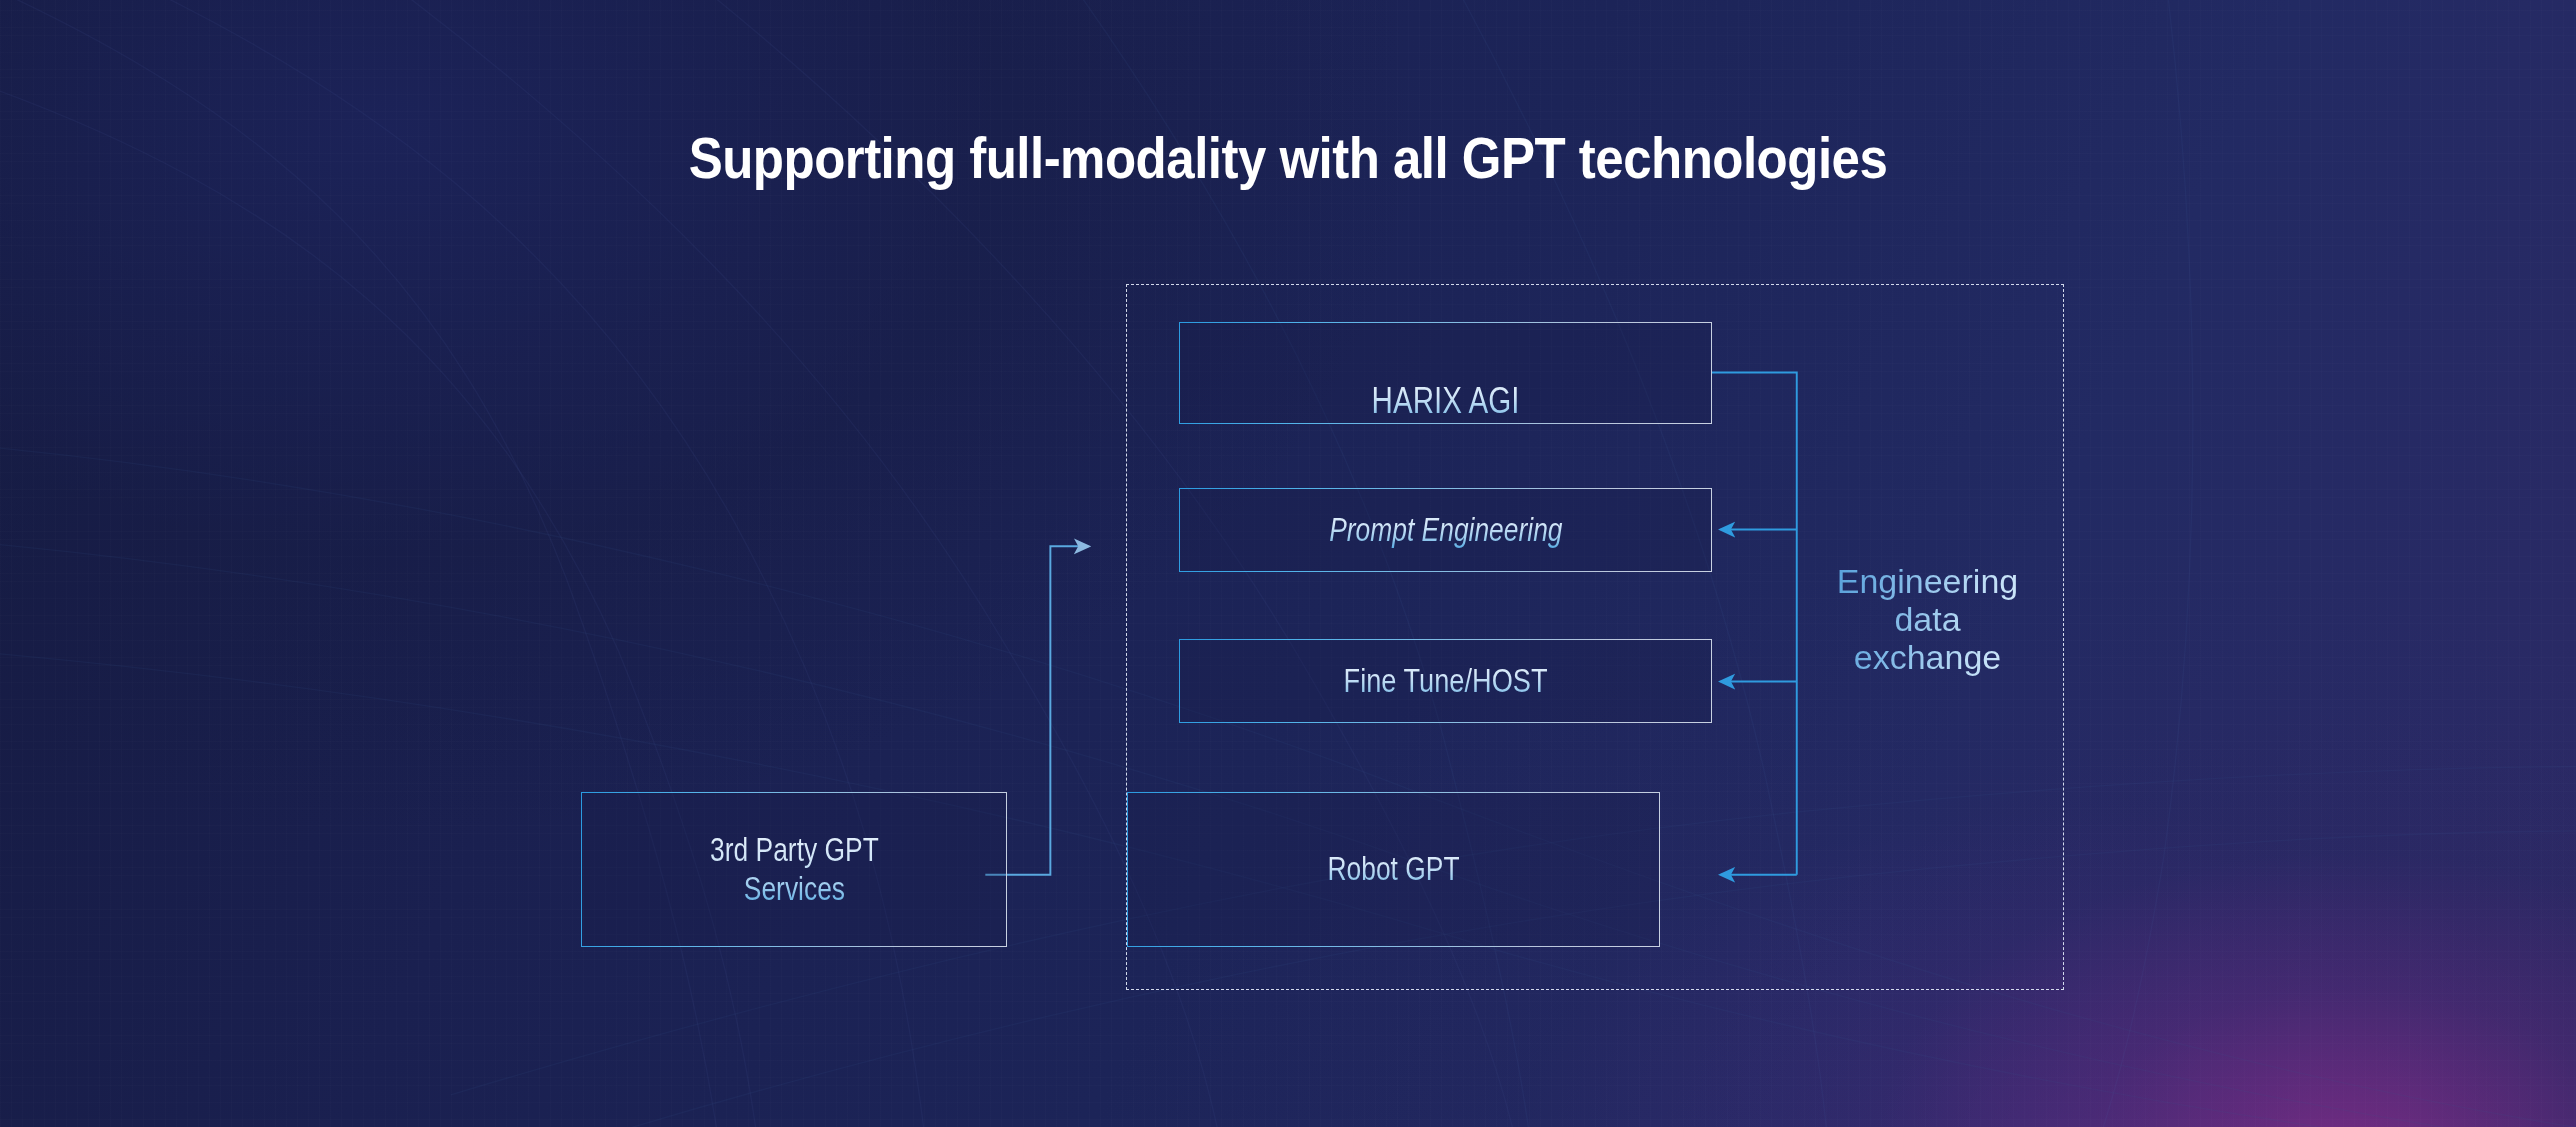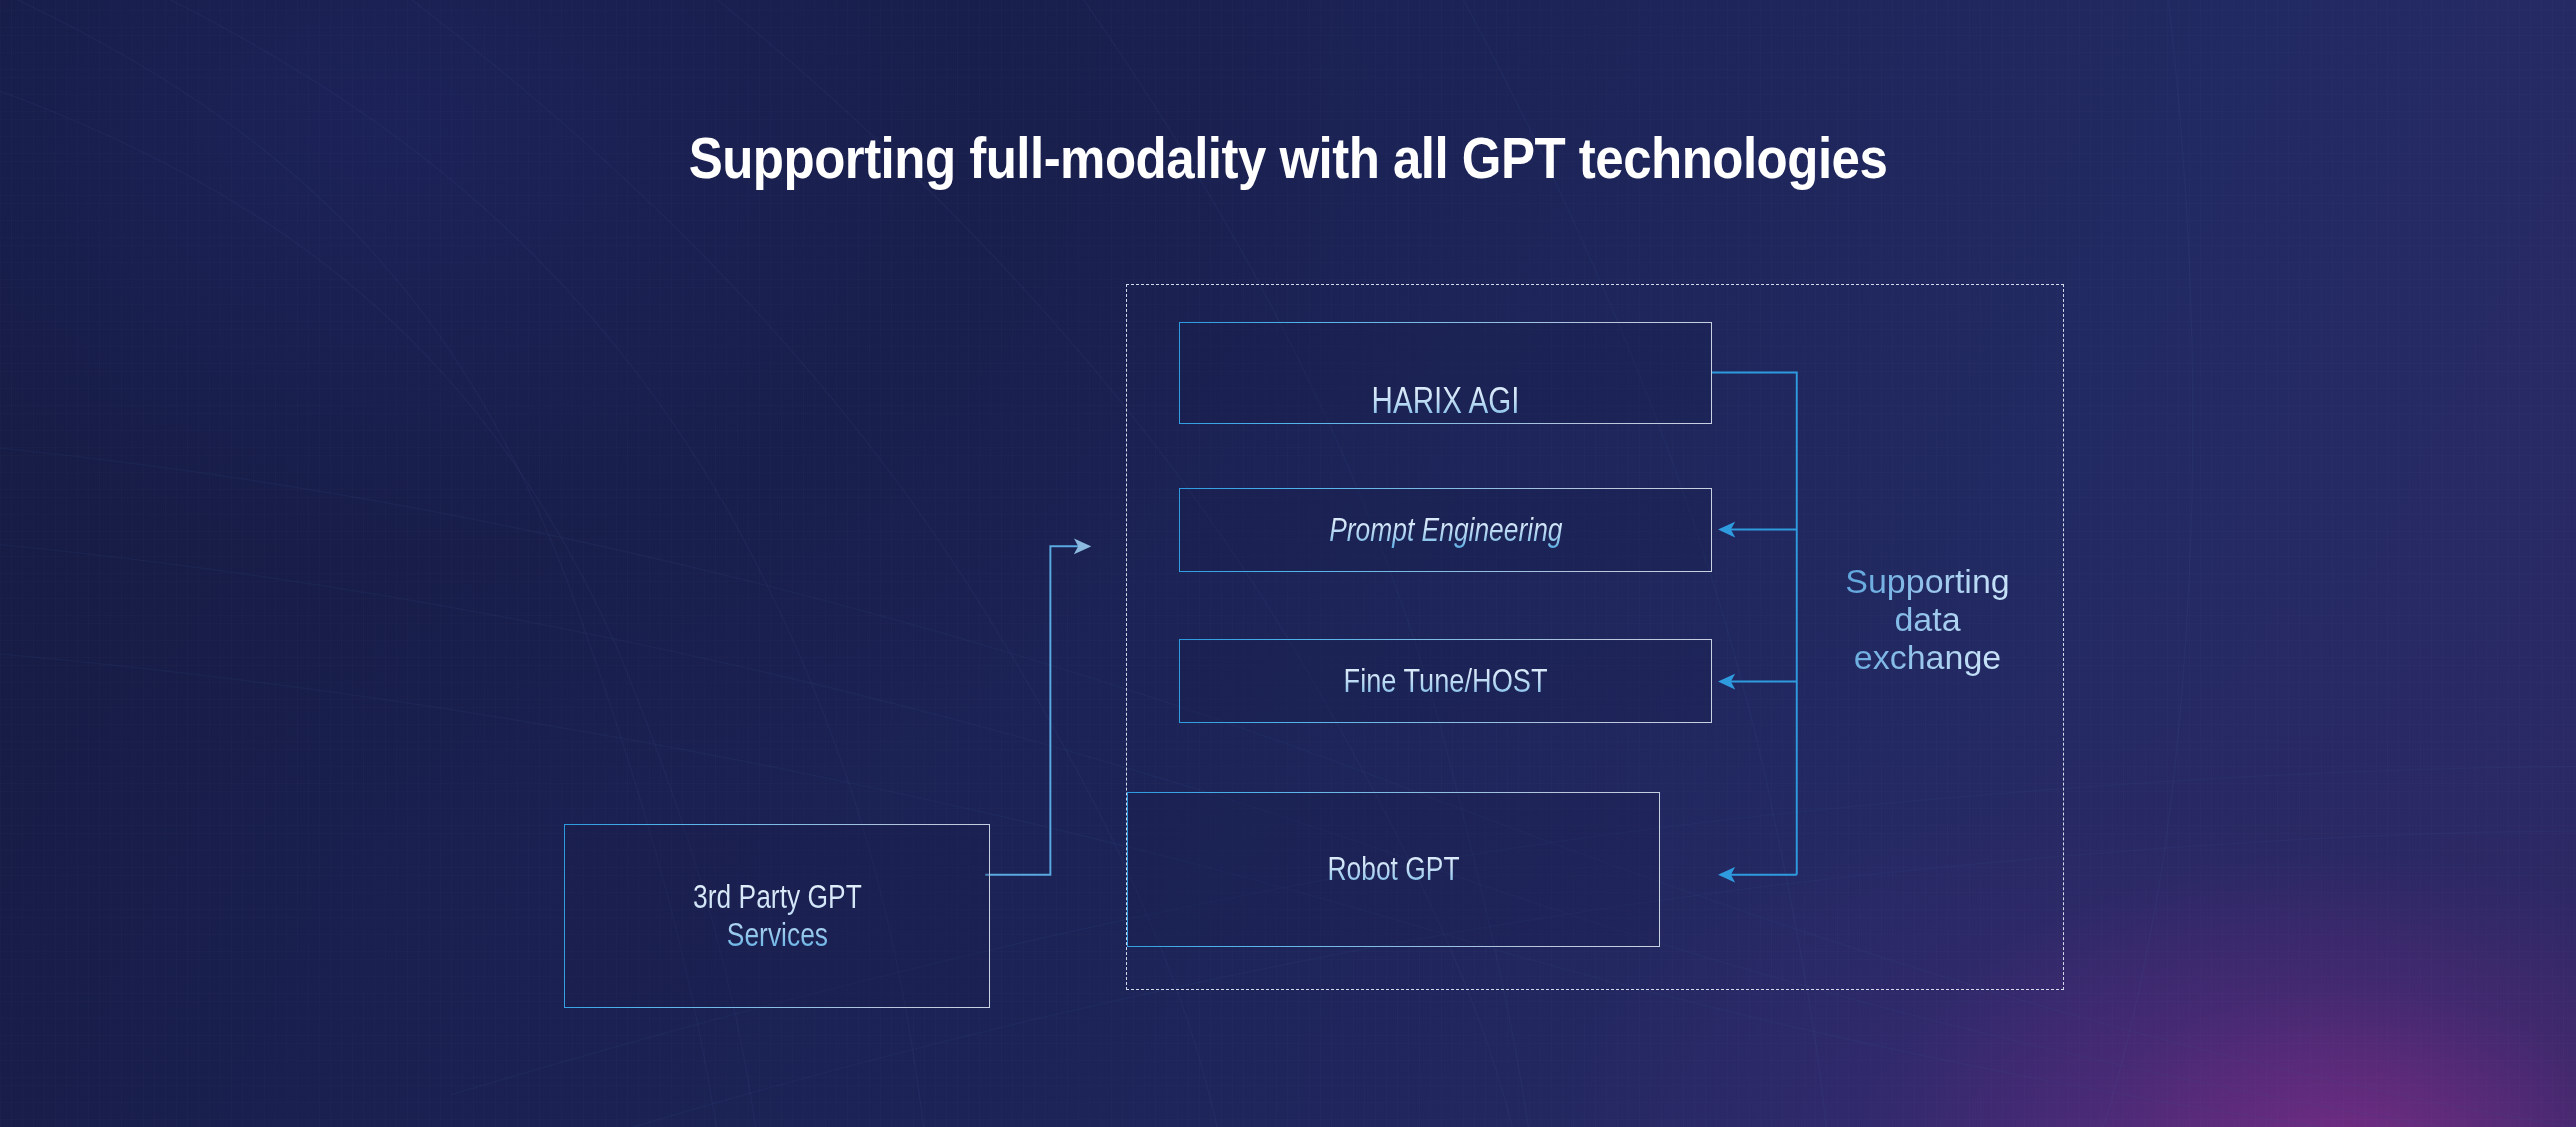--- a/index.html
+++ b/index.html
@@ -72,21 +72,21 @@
     color: transparent;
     -webkit-text-fill-color: transparent;
     line-height:1.16;
   }
   .node-label.two-line { white-space:normal; }
 
   #box-harix     { left:1179px; top:322px;  width:533px; height:102px;align-items:flex-end; }
   #box-prompt    { left:1179px; top:488px;  width:533px; height:84px;font-style:italic; }
   #box-finetune  { left:1179px; top:639px;  width:533px; height:84px; }
   #box-robot     { left:1127px; top:792px; width:533px; height:155px; }
-  #box-thirdparty{ left:564px;  top:792px; width:426px; height:184px;margin-top:32px; }
+  #box-thirdparty{ left:581px;  top:792px; width:426px; height:155px; }
 
   #label-harix     { font-size:37px; }
   #label-prompt    { font-size:33px; }
   #label-finetune  { font-size:34px; }
   #label-robot     { font-size:33px; }
   #label-thirdparty{ font-size:33px; }
 
   
   #multimodal-label {
     position:absolute;
@@ -187,17 +187,17 @@
 </div>
 
 <div class="node-box" id="box-thirdparty">
   <span class="node-label two-line" id="label-thirdparty">
     <span>3rd Party GPT</span><br>
     <span>Services</span>
   </span>
 </div>
 
 <div id="multimodal-label">
-  <span>Supporting</span><br>
+  <span>Engineering</span><br>
   <span>data</span><br>
   <span>exchange</span>
 </div>
 
 
 </body></html>

